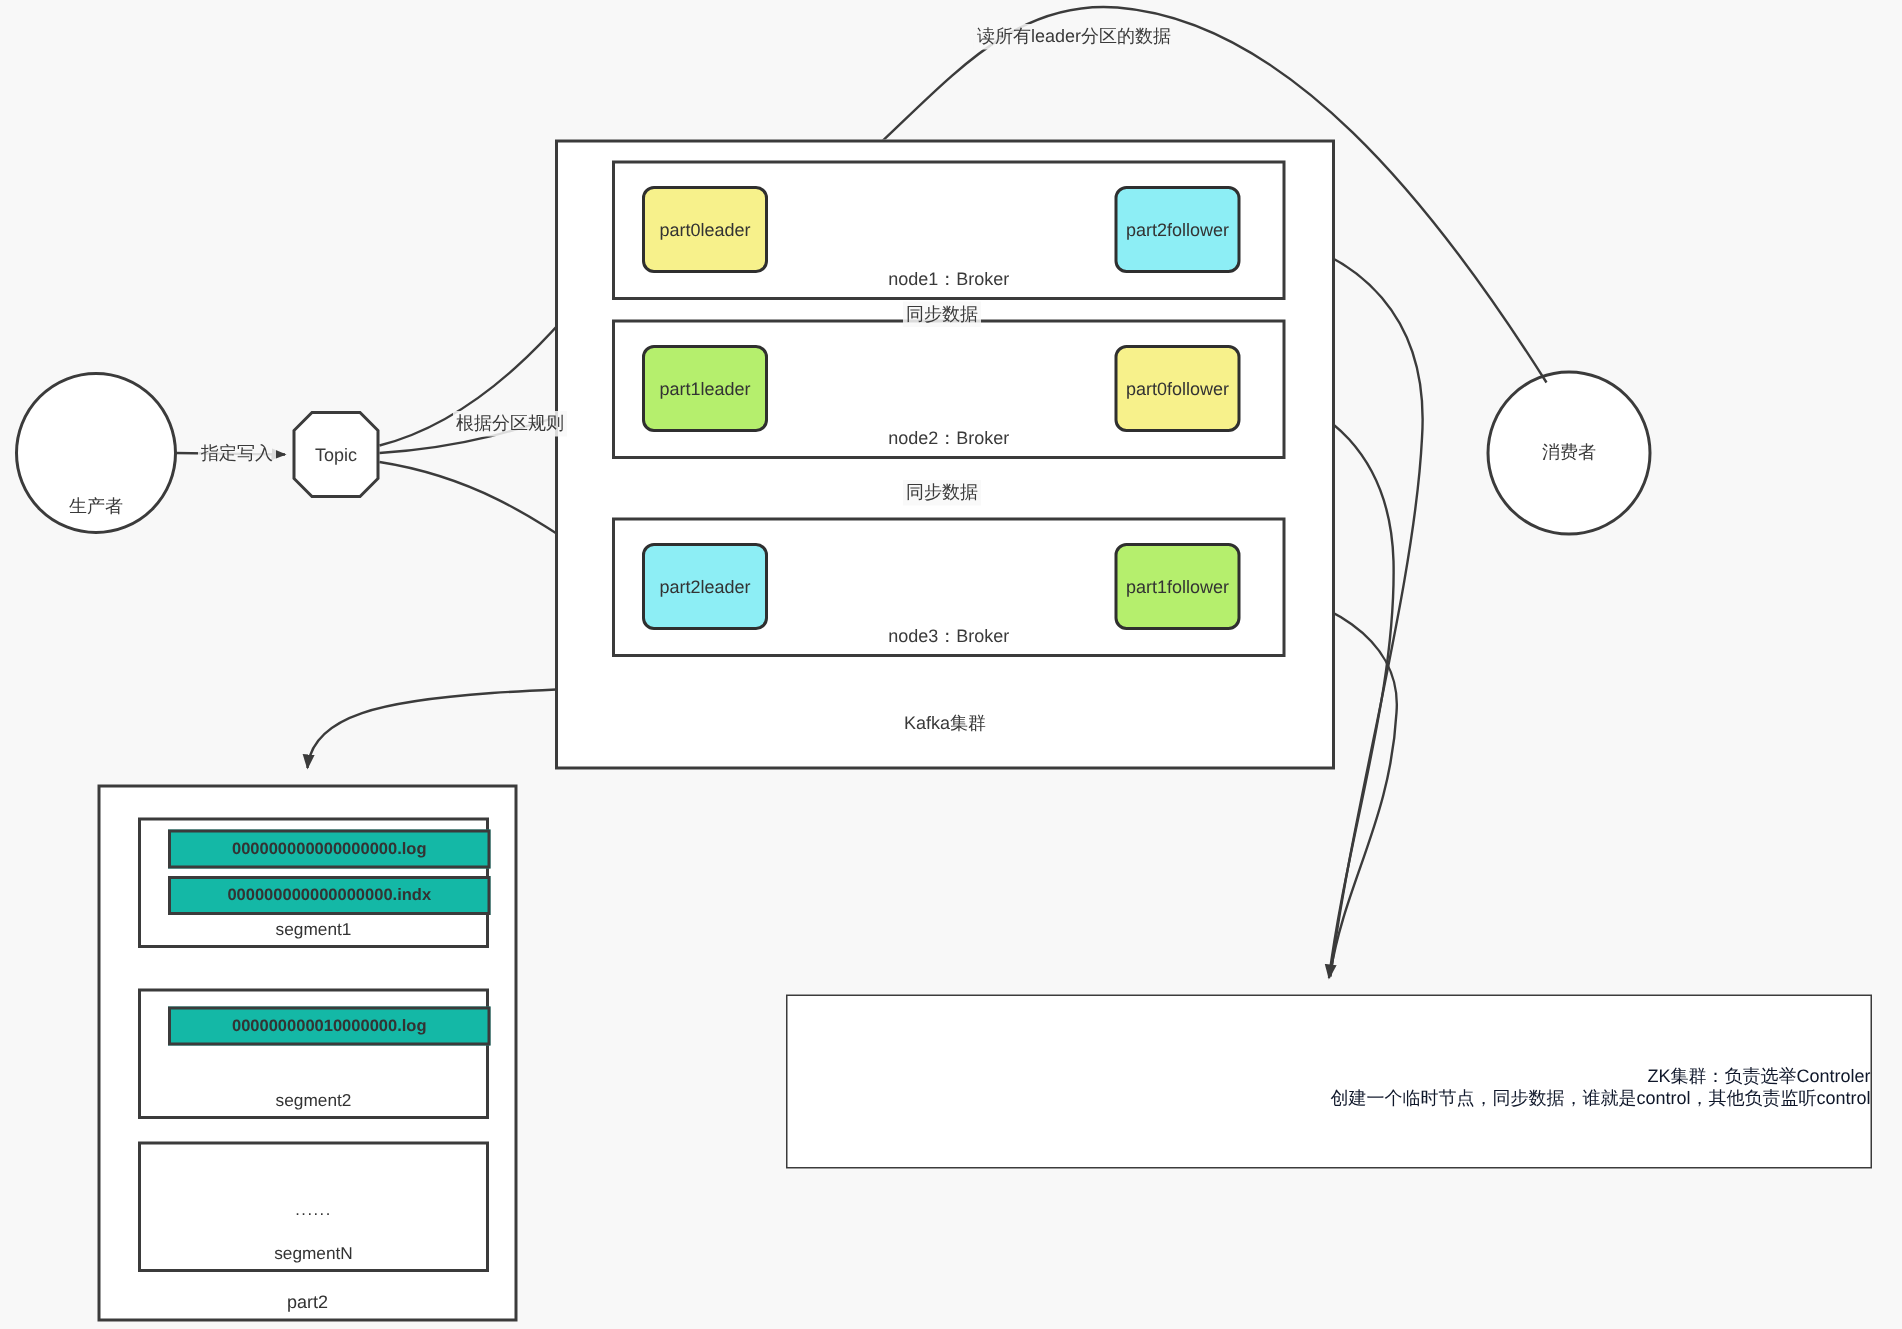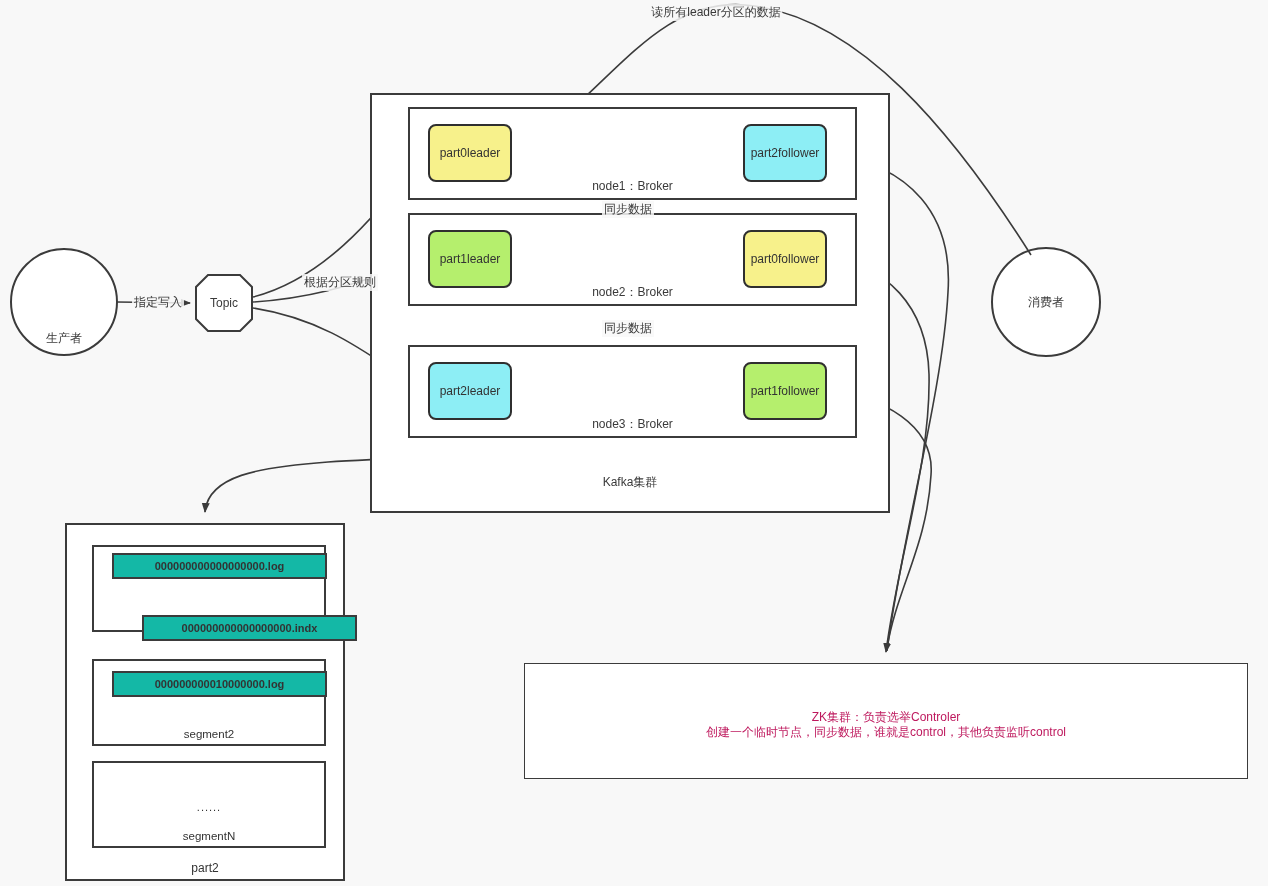--- a/index.html
+++ b/index.html
@@ -84,22 +84,22 @@
   .seg-label{
     position:absolute;left:0;right:0;bottom:4px;
     text-align:center;font-size:11.5px;color:#333;
   }
   .dots{
     position:absolute;left:0;right:0;top:38px;
     text-align:center;font-size:11px;color:#333;letter-spacing:1px;
   }
   .zk-text{
     position:absolute;left:0;right:0;top:46px;
-    text-align:center;
-    font-size:12px;line-height:15px;color:#be185d;
+    text-align:right;
+    font-size:12px;line-height:15px;color:#0f172a;
   }
 </style>
 </head>
 <body>
 
 <div id="canvas">
 
   <svg id="edges" width="1268" height="886" viewBox="0 0 1268 886">
     <defs>
       <marker id="arr" markerWidth="11" markerHeight="9" refX="9" refY="4" orient="auto" markerUnits="userSpaceOnUse">
@@ -131,21 +131,21 @@
 
     <path d="M 470 421 C 472 462, 415 456, 328 462 C 258 467, 208 476, 205 512" fill="none" stroke="#3b3b3b" stroke-width="1.6" marker-end="url(#arr)"></path>
   </svg>
 
   <div class="shape-label" style="left:64px;top:302px;margin-top:36px;">生产者</div>
   <div class="shape-label" style="left:224px;top:303px;">Topic</div>
   <div class="shape-label" style="left:1046px;top:302px;">消费者</div>
 
   <div class="edge-label" style="left:158px;top:294px;">指定写入</div>
   <div class="edge-label" style="left:340px;top:274px;">根据分区规则</div>
-  <div class="edge-label" style="left:716px;top:4px;">读所有leader分区的数据</div>
+  <div class="edge-label" style="left:716px;top:16px;">读所有leader分区的数据</div>
   <div class="edge-label" style="left:628px;top:201px;">同步数据</div>
   <div class="edge-label" style="left:628px;top:320px;">同步数据</div>
 
   <div class="box" style="left:370px;top:93px;width:520px;height:420px;">
     <div class="node-label" style="bottom:20px;">Kafka集群</div>
   </div>
 
   <div class="box" style="left:408px;top:107px;width:449px;height:93px;">
     <div class="node-label">node1：Broker</div>
   </div>
@@ -182,21 +182,21 @@
   </div>
 
   <div class="box" style="left:65px;top:523px;width:280px;height:358px;">
     <div class="seg-label" style="font-size:12px;">part2</div>
   </div>
 
   <div class="box" style="left:92px;top:545px;width:234px;height:87px;">
     <div class="seg-label">segment1</div>
   </div>
   <div class="file" style="left:112px;top:553px;">000000000000000000.log</div>
-  <div class="file" style="left:112px;top:615px;margin-left:30px;">000000000000000000.indx</div>
+  <div class="file" style="left:112px;top:584px;">000000000000000000.indx</div>
 
   <div class="box" style="left:92px;top:659px;width:234px;height:87px;">
     <div class="seg-label">segment2</div>
   </div>
   <div class="file" style="left:112px;top:671px;">000000000010000000.log</div>
 
   <div class="box" style="left:92px;top:761px;width:234px;height:87px;">
     <div class="dots">......</div>
     <div class="seg-label">segmentN</div>
   </div>

